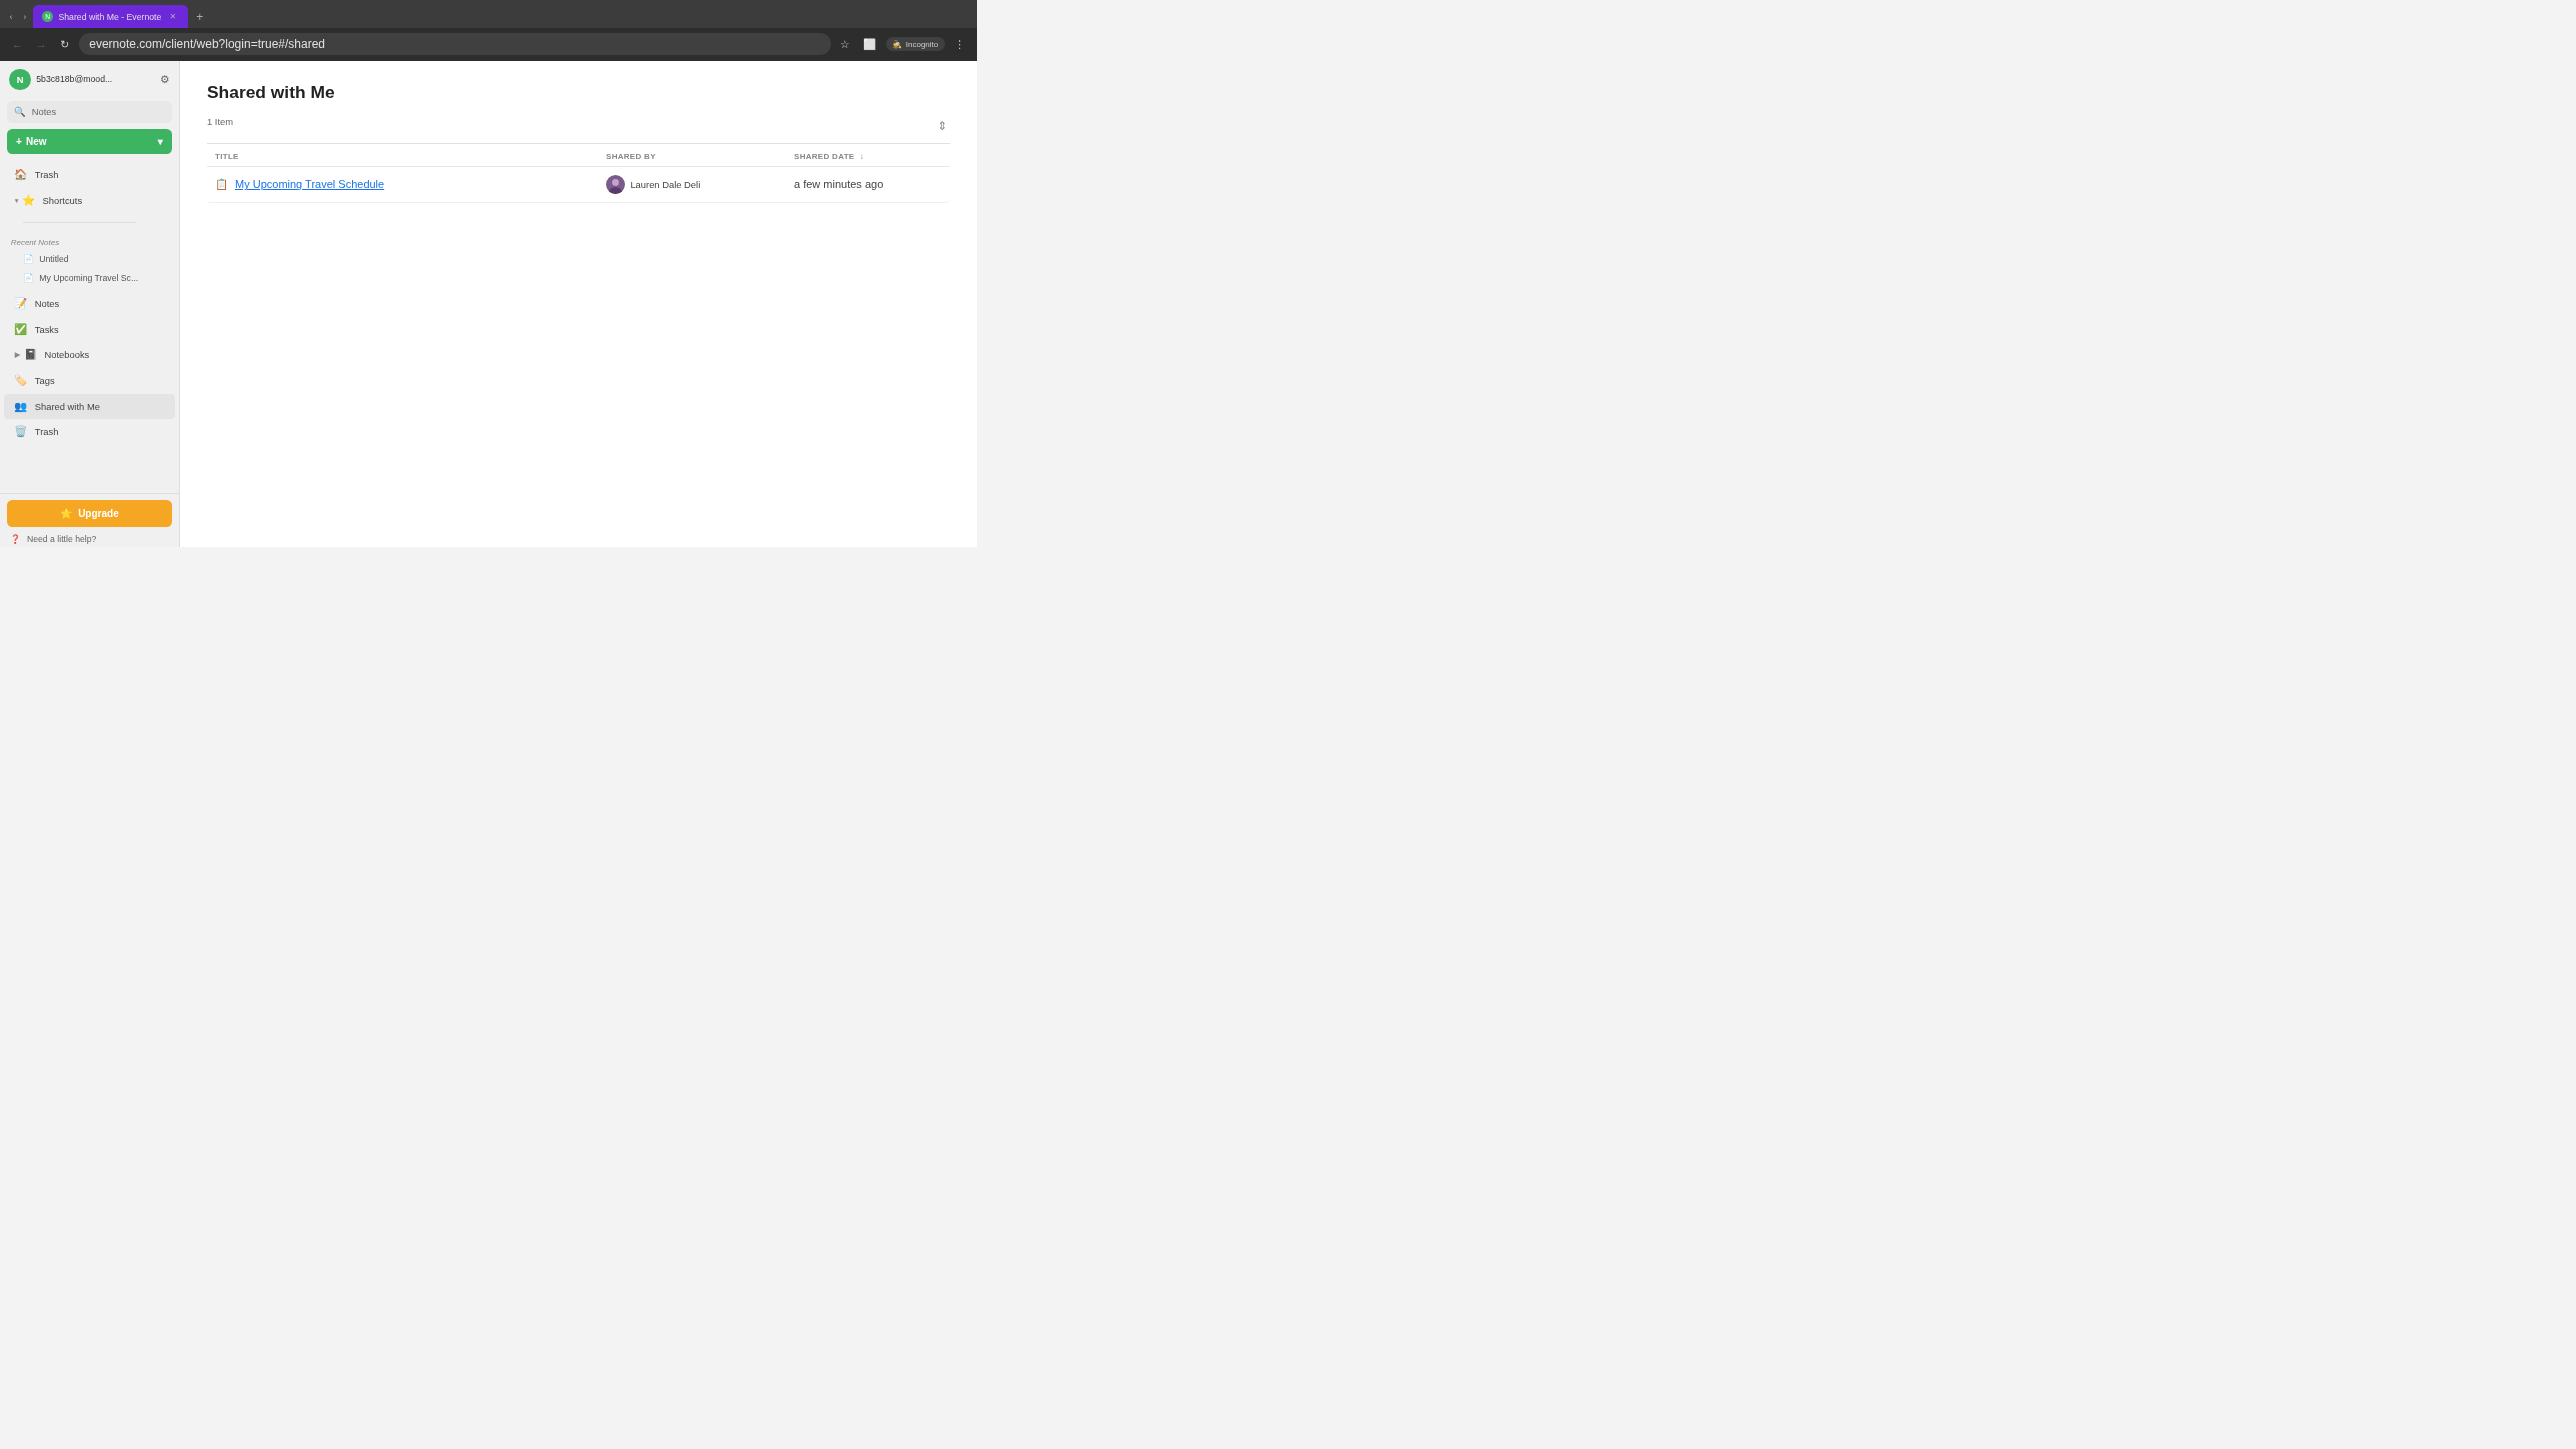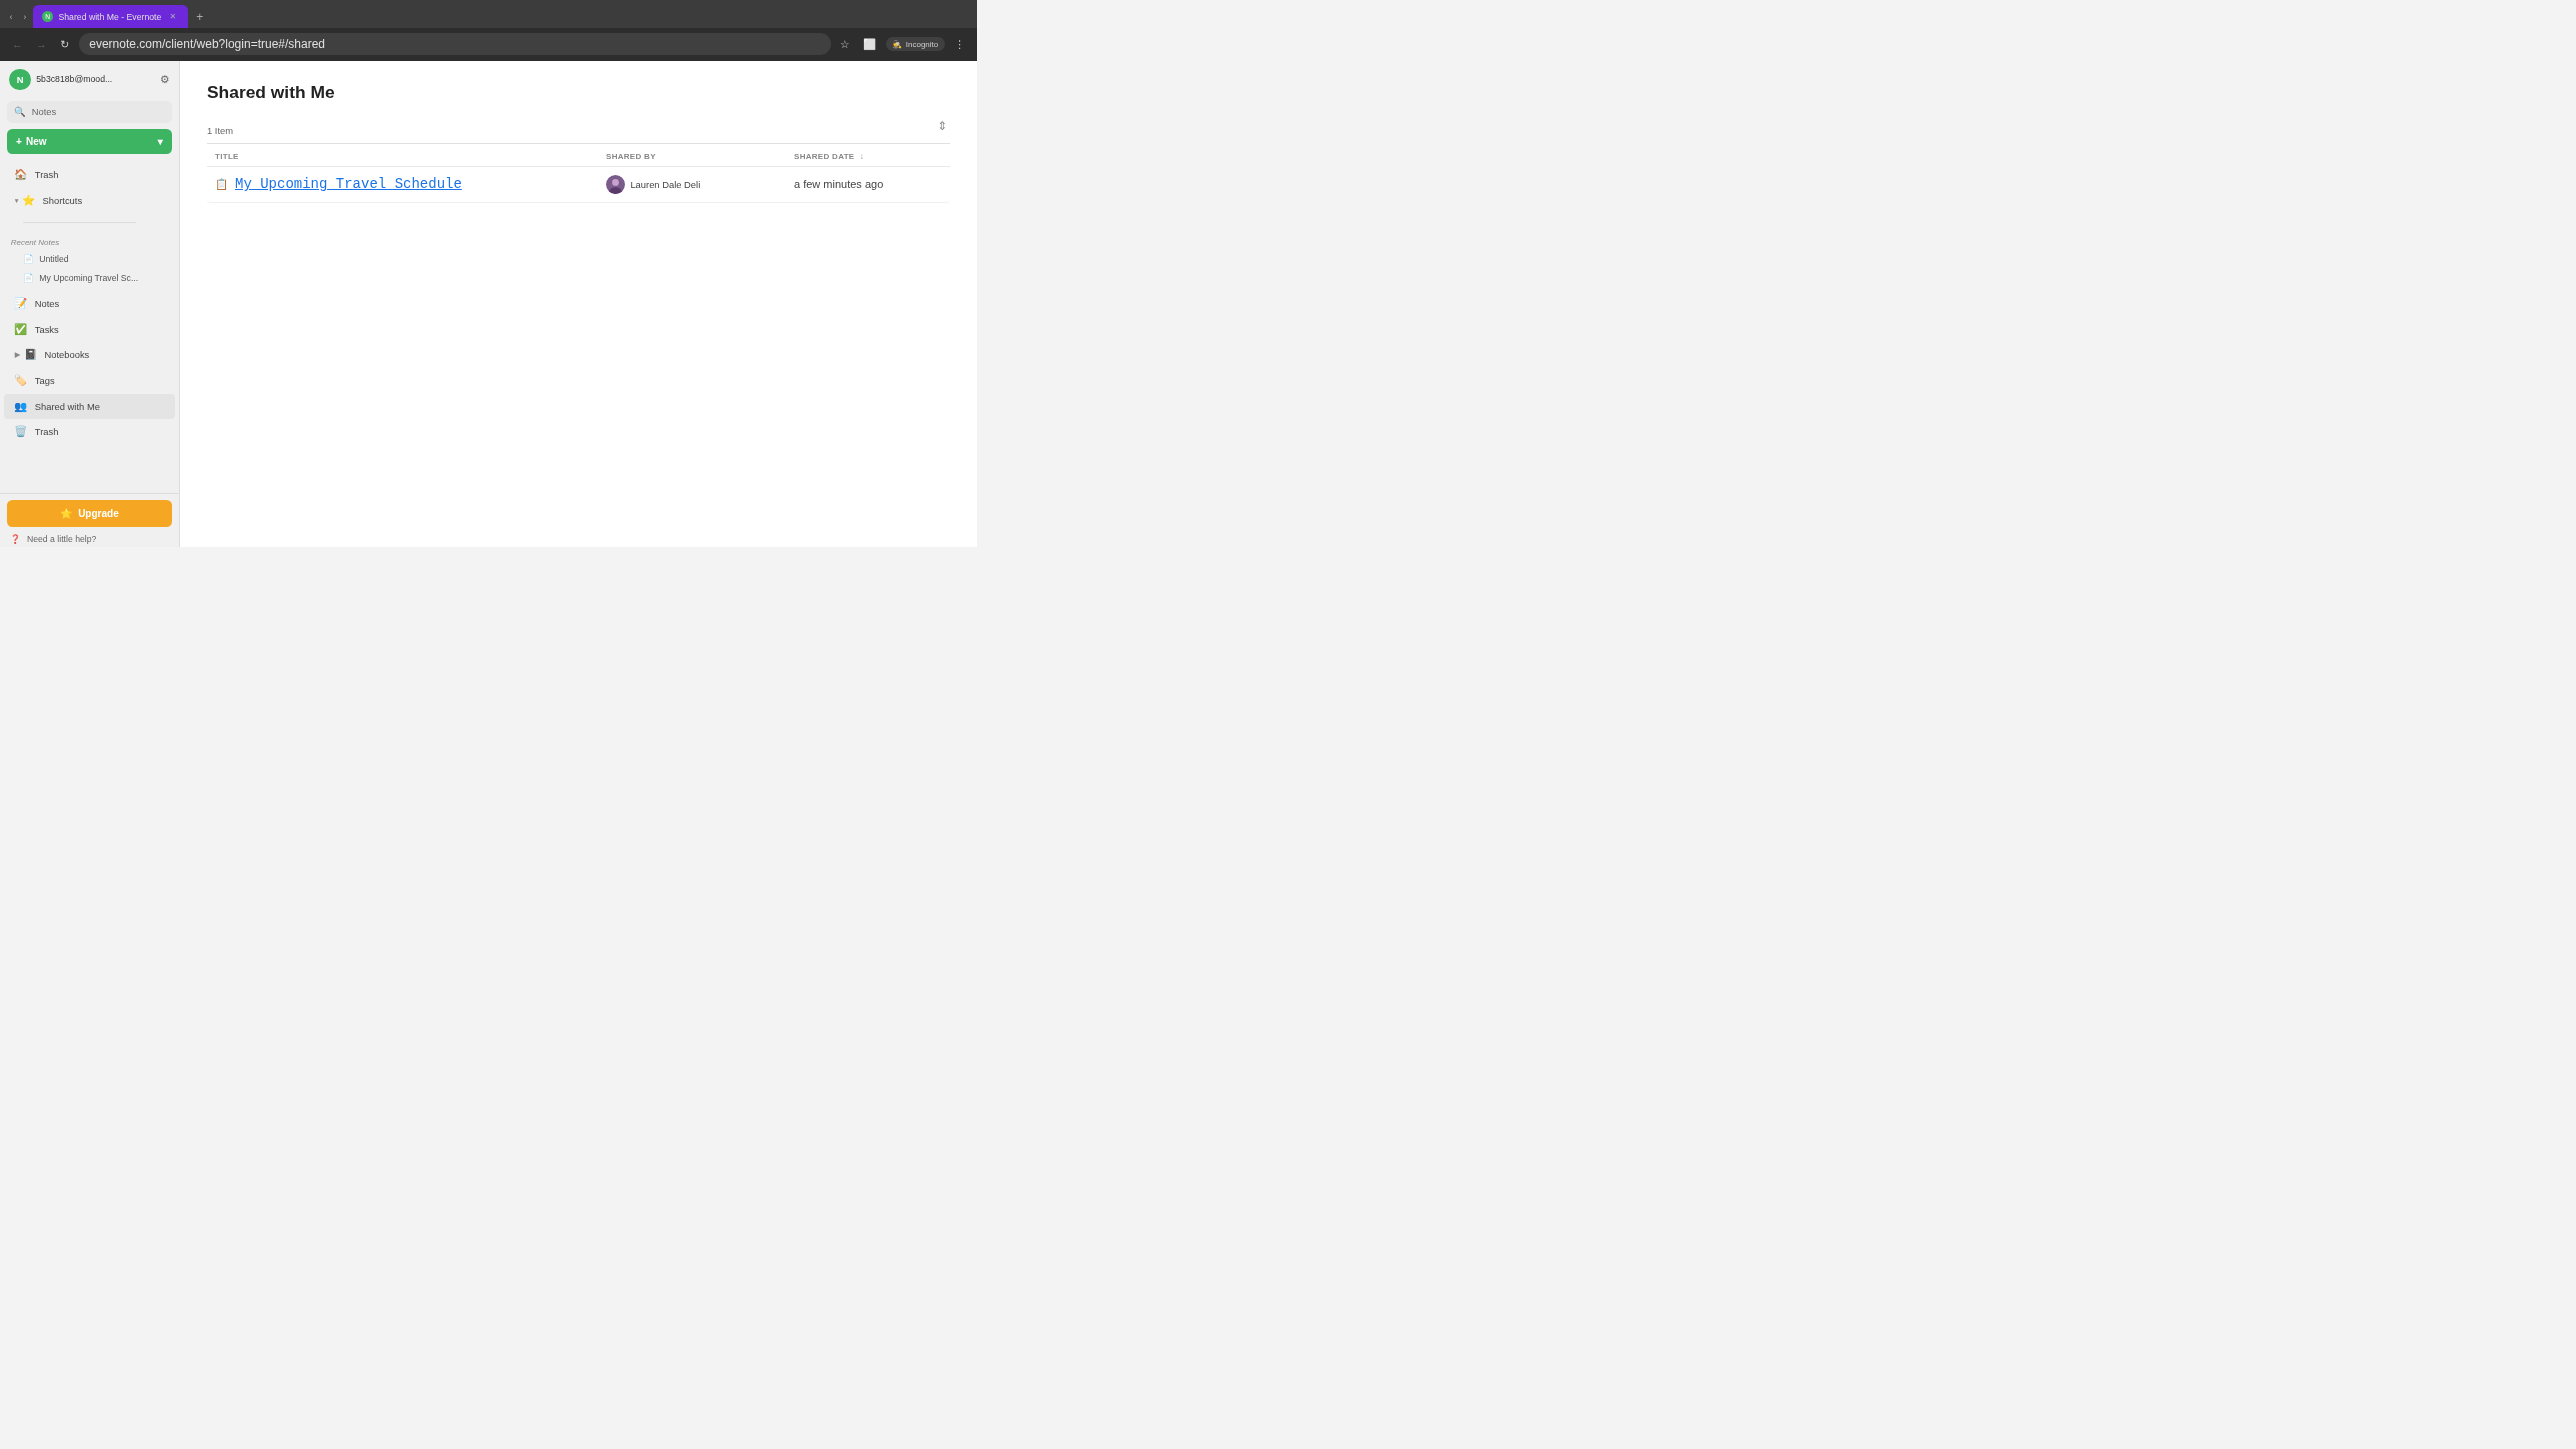--- a/index.html
+++ b/index.html
@@ -55,21 +55,21 @@
     .main-content { flex: 1; background: #ffffff; overflow-y: auto; padding: 21.5px 27px; }
     .page-title { font-size: 17.4px; font-weight: 600; color: #222; margin-bottom: 13.4px; }
     .item-count { font-size: 9.4px; color: #666; margin-bottom: 8px; padding-bottom: 8px; border-bottom: 1.3px solid #e0e0e0; }
 
     .table-header { display: grid; grid-template-columns: 1fr 188px 148px; padding: 5.4px 8px; font-size: 8px; color: #888; font-weight: 600; text-transform: uppercase; letter-spacing: 0.3px; border-bottom: 0.7px solid #e8e8e8; }
     .sort-icon { margin-left: 2.7px; }
 
     .table-row { display: grid; grid-template-columns: 1fr 188px 148px; padding: 8px; align-items: center; border-radius: 4px; cursor: pointer; border-bottom: 0.7px solid #f0f0f0; }
     .note-title-cell { display: flex; align-items: center; gap: 6.7px; }
     .note-icon { font-size: 10.7px; color: #888; }
-    .note-link { color: #1a73e8; text-decoration: underline; font-size: 14px; cursor: pointer; font-family: Liberation Mono, monospace; }
+    .note-link { color: #1a73e8; text-decoration: underline; font-size: 11px; cursor: pointer; }
     .shared-by-cell { display: flex; align-items: center; gap: 5.4px; font-size: 9.4px; color: #444; }
     .shared-avatar { width: 19px; height: 19px; border-radius: 50%; overflow: hidden; background: #c0a0d0; flex-shrink: 0; display: flex; align-items: center; justify-content: center; }
     .shared-date-cell { font-size: 11px; color: #444; }
     .sort-btn { background: none; border: none; cursor: pointer; color: #888; font-size: 12px; padding: 2.7px; }
 
     .divider { width: 100%; height: 0.7px; background: #e0e0e0; margin: 2.7px 0; }
   </style>
 </head>
 <body>
 
@@ -190,21 +190,21 @@
       <div class="help-link">
         <span>❓</span>
         <span>Need a little help?</span>
       </div>
     </div>
   </div>
 
   <div class="main-content">
     <h1 class="page-title">Shared with Me</h1>
 
-    <div style="display: flex; align-items: flex-end; justify-content: space-between; border-bottom: 1.3px solid #e0e0e0; padding-bottom: 6.7px; margin-bottom: 2.7px;">
+    <div style="display: flex; align-items: flex-start; justify-content: space-between; border-bottom: 1.3px solid #e0e0e0; padding-bottom: 6.7px; margin-bottom: 2.7px;">
       <div class="item-count" style="border-bottom: none; margin-bottom: 0; padding-bottom: 0;">1 Item</div>
       <button class="sort-btn">⇕</button>
     </div>
 
     <div class="table-header">
       <span>TITLE</span>
       <span>SHARED BY</span>
       <span>
         <span>SHARED DATE</span>
         <span class="sort-icon">↓</span>

